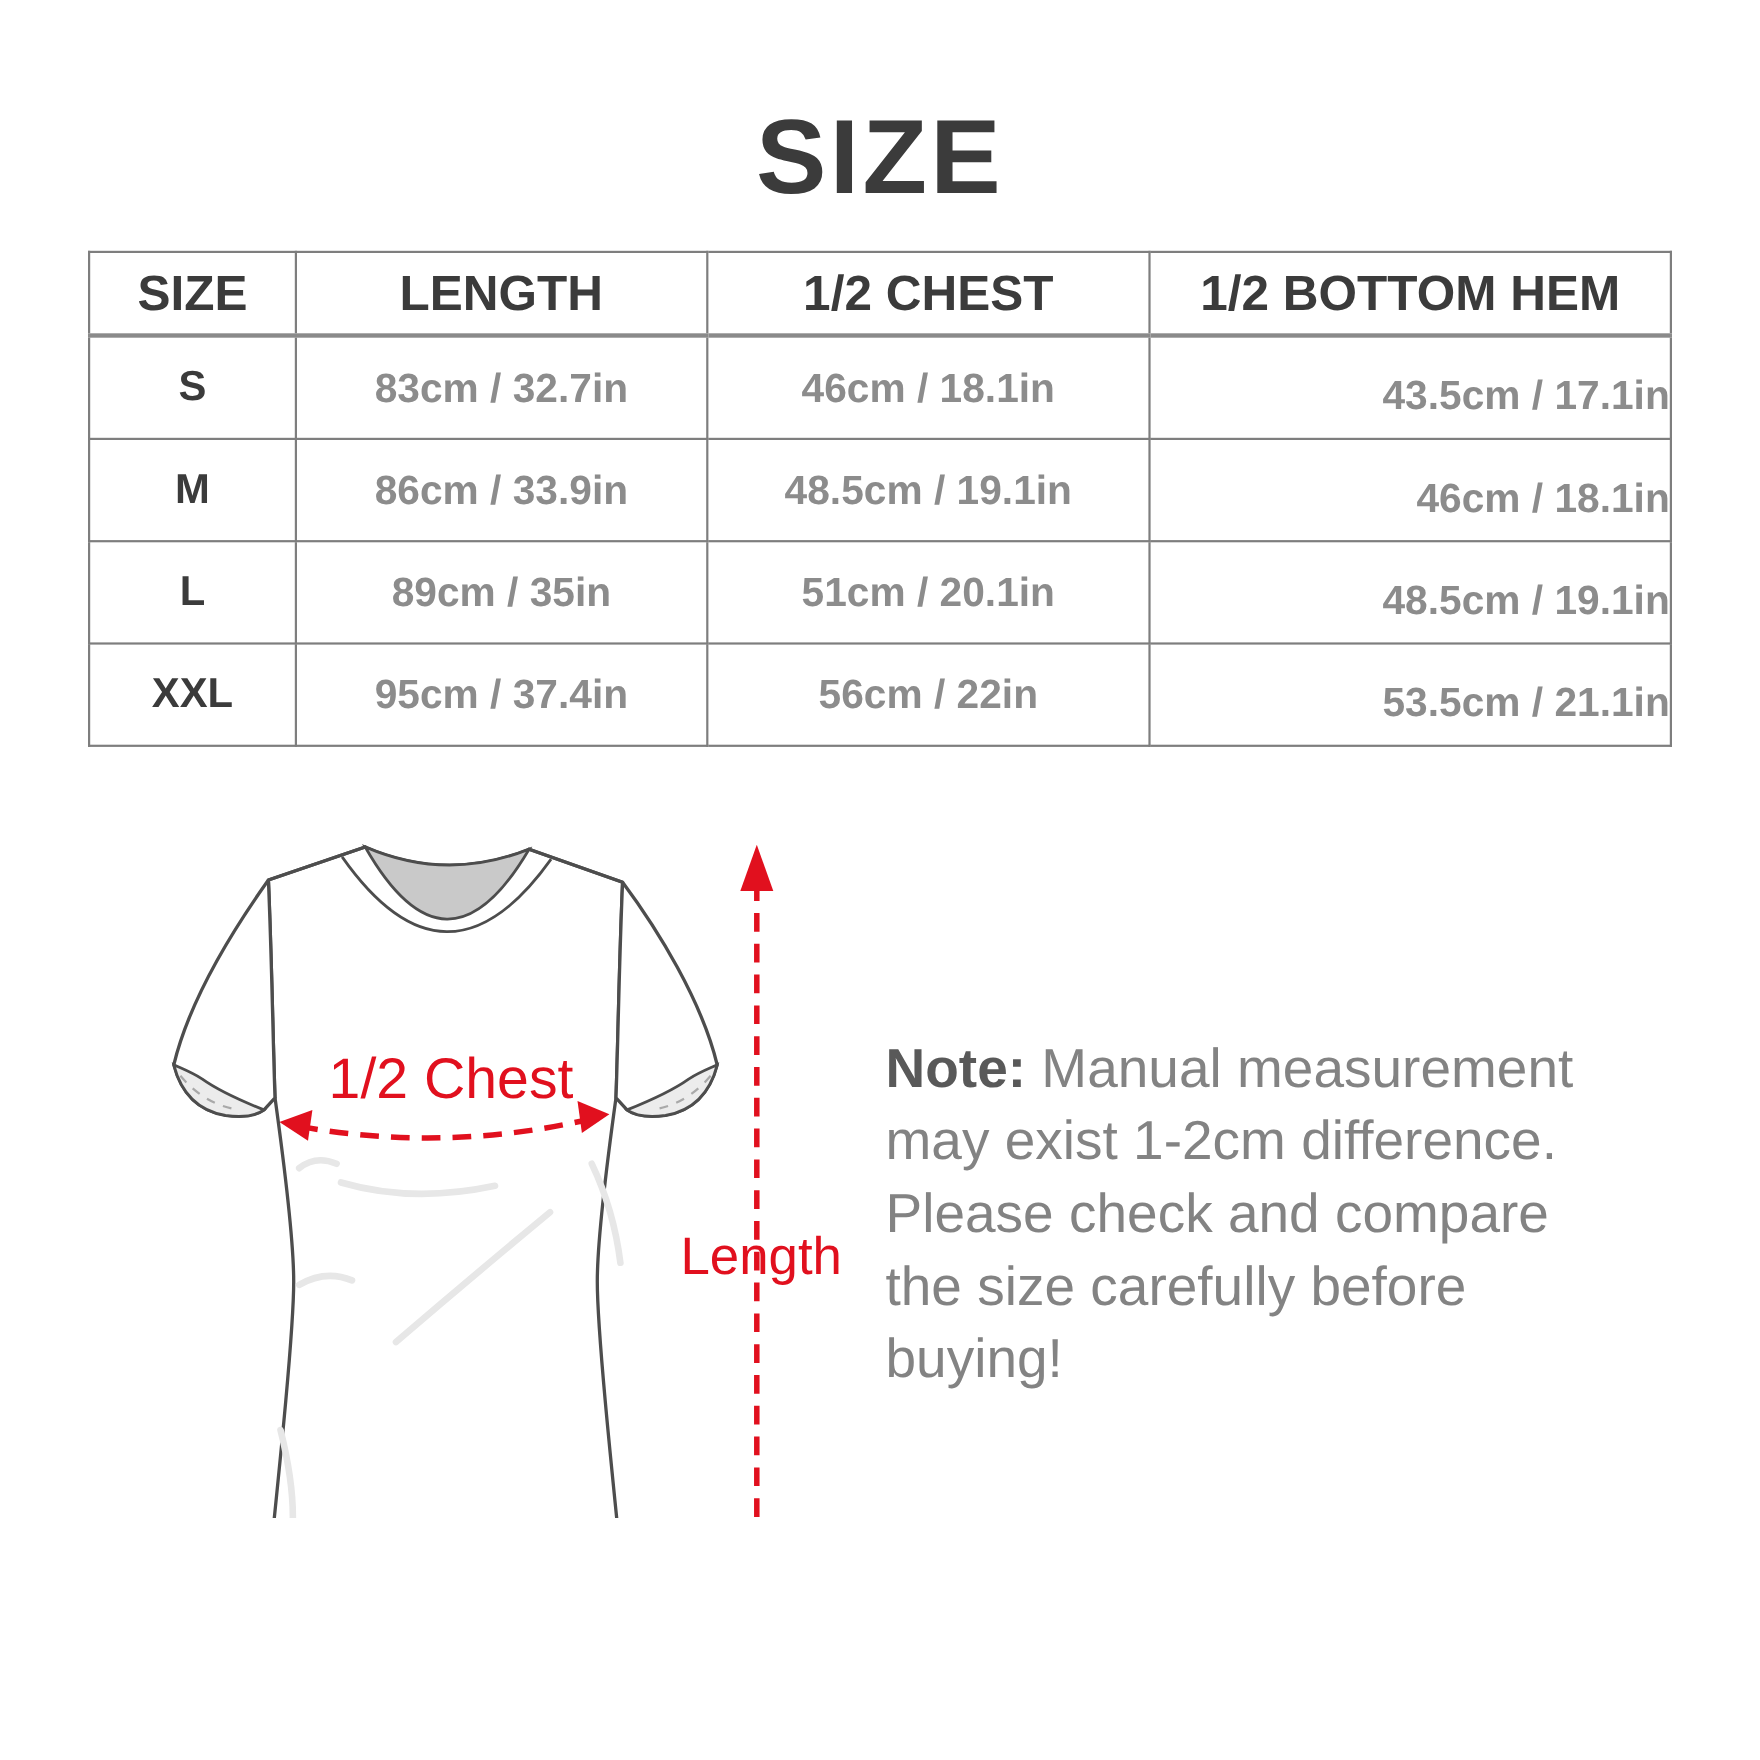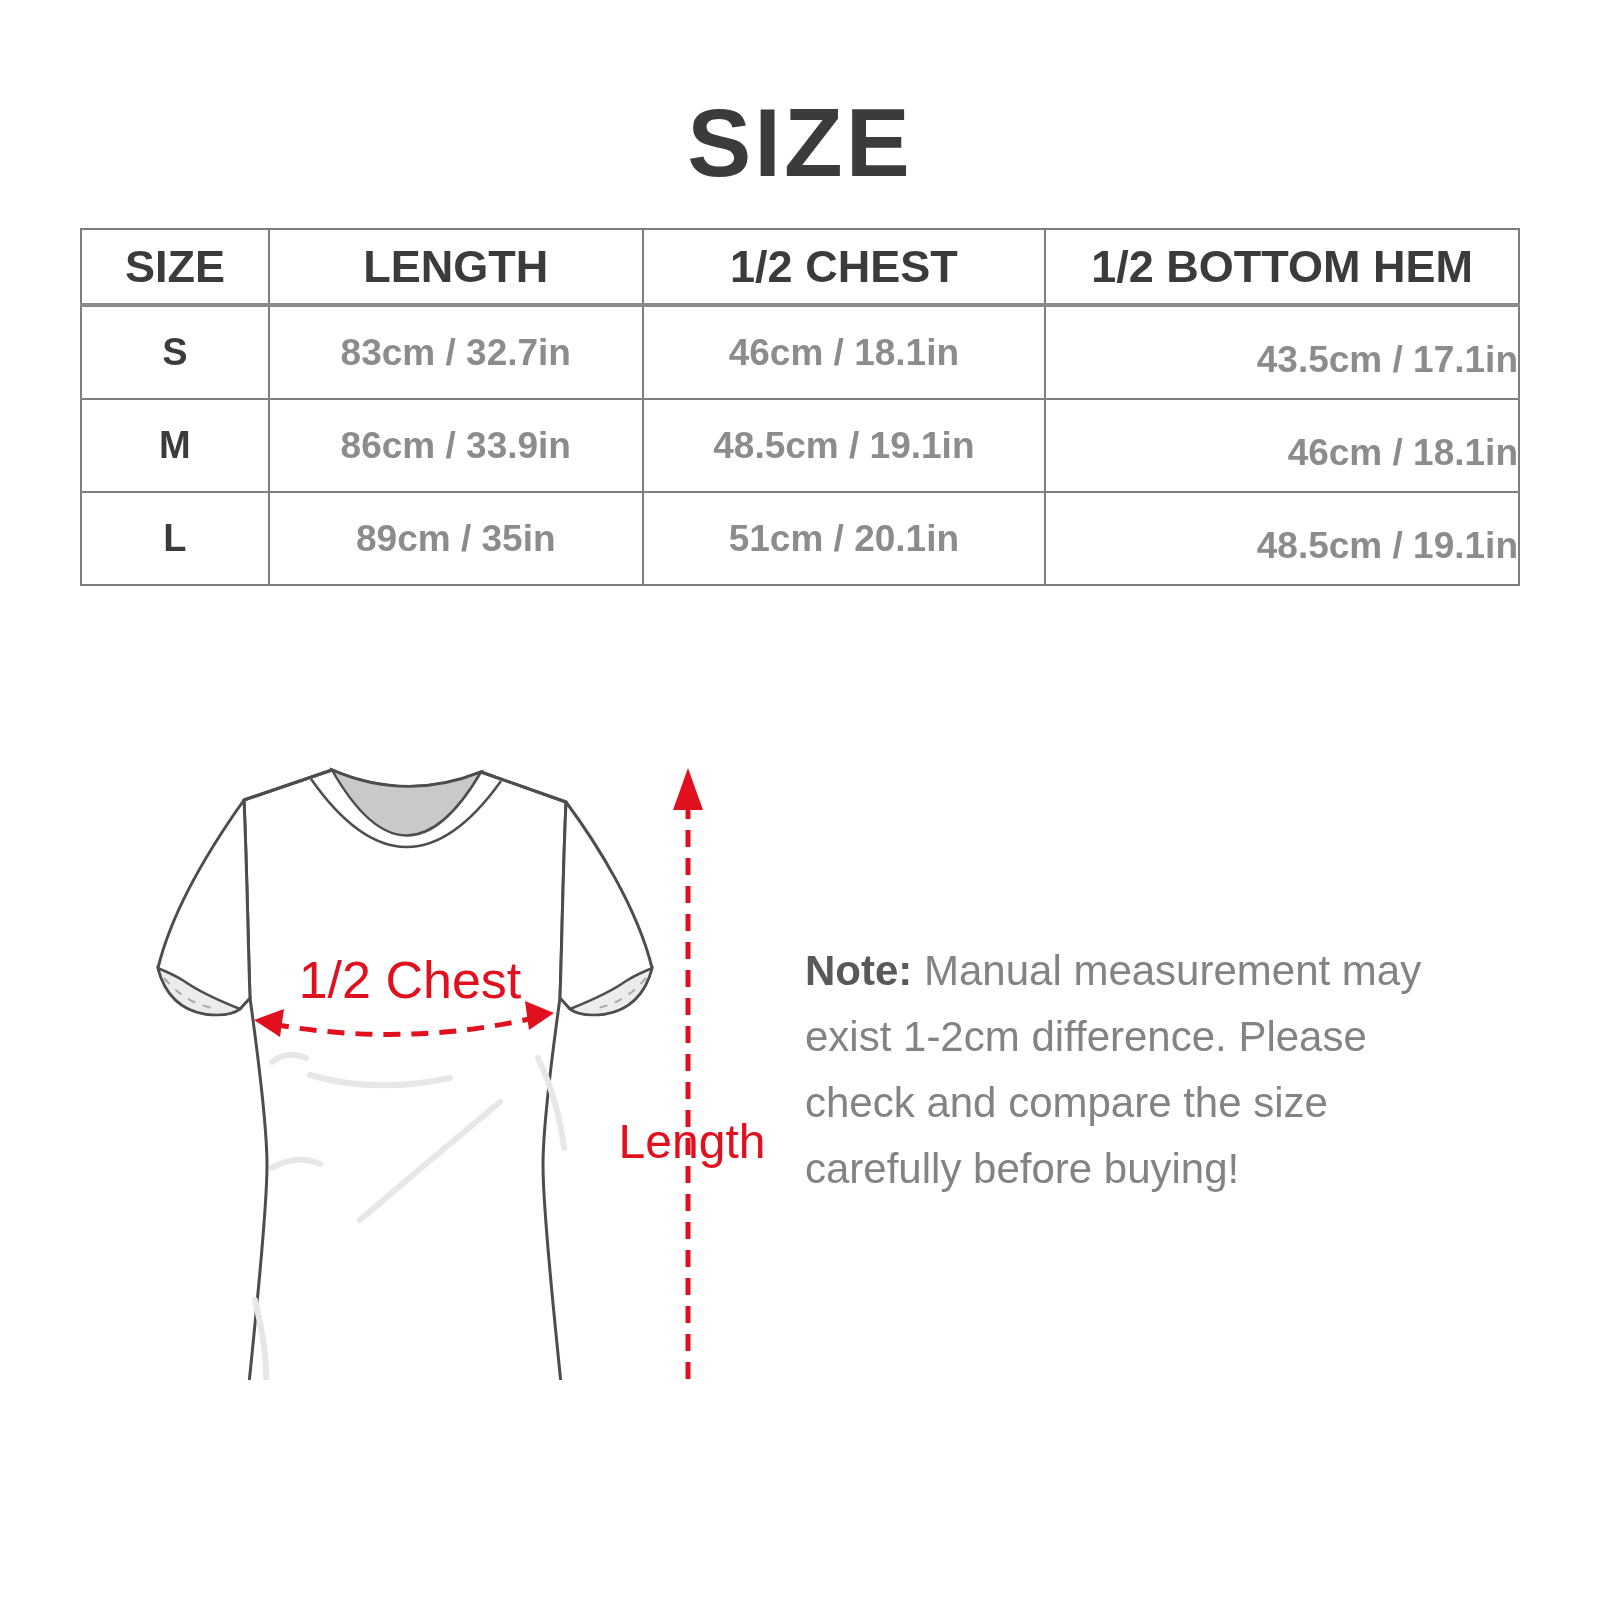--- a/index.html
+++ b/index.html
@@ -26,21 +26,21 @@
     height:73px;font-size:45px;font-weight:700;color:#3b3b3b;
     border-bottom:4px solid #8a8a8a;
   }
   .size-table td{height:77px;font-size:37px;color:#8c8c8c;font-weight:bold;}
   .size-table td.col-size{font-size:38px;font-weight:700;color:#3b3b3b;}
   .size-table td.col-hem{padding-top:14px;text-align:right;}
   .w1{width:13%;} .w2{width:26%;} .w3{width:28%;} .w4{width:33%;}
   
   .note{
     position:absolute;left:805px;top:938px;width:640px;
-    font-size:42px;line-height:66px;color:#838383;
+    font-size:50px;line-height:66px;color:#838383;
   }
   .note .note-label{font-weight:700;color:#595959;}
   
   .diagram{position:absolute;left:120px;top:740px;width:700px;height:870px;}
   .outline{fill:#ffffff;stroke:#4d4d4d;stroke-width:3;stroke-linejoin:round;}
   .seam{fill:none;stroke:#4d4d4d;stroke-width:2.5;}
   .wrinkle{fill:none;stroke:#e7e7e7;stroke-width:6;stroke-linecap:round;}
   .stitch{fill:none;stroke:#a9a9a9;stroke-width:2;stroke-dasharray:8 8;}
   .red-dash{fill:none;stroke:#e1101e;stroke-width:5;stroke-dasharray:17 11;}
   .red-fill{fill:#e1101e;stroke:none;}
@@ -73,20 +73,26 @@
         <td class="col-size">M</td>
         <td>86cm / 33.9in</td>
         <td>48.5cm / 19.1in</td>
         <td class="col-hem">46cm / 18.1in</td>
       </tr>
       <tr>
         <td class="col-size">L</td>
         <td>89cm / 35in</td>
         <td>51cm / 20.1in</td>
         <td class="col-hem">48.5cm / 19.1in</td>
+      </tr>
+      <tr>
+        <td class="col-size">XXL</td>
+        <td>95cm / 37.4in</td>
+        <td>56cm / 22in</td>
+        <td class="col-hem">53.5cm / 21.1in</td>
       </tr>
     </tbody>
   </table>
 
   <svg class="diagram" viewBox="0 0 700 870">
 
     <g>
       <path class="outline" d="M 212,30
            L 124,60
            C 127,130 128,200 130,258

